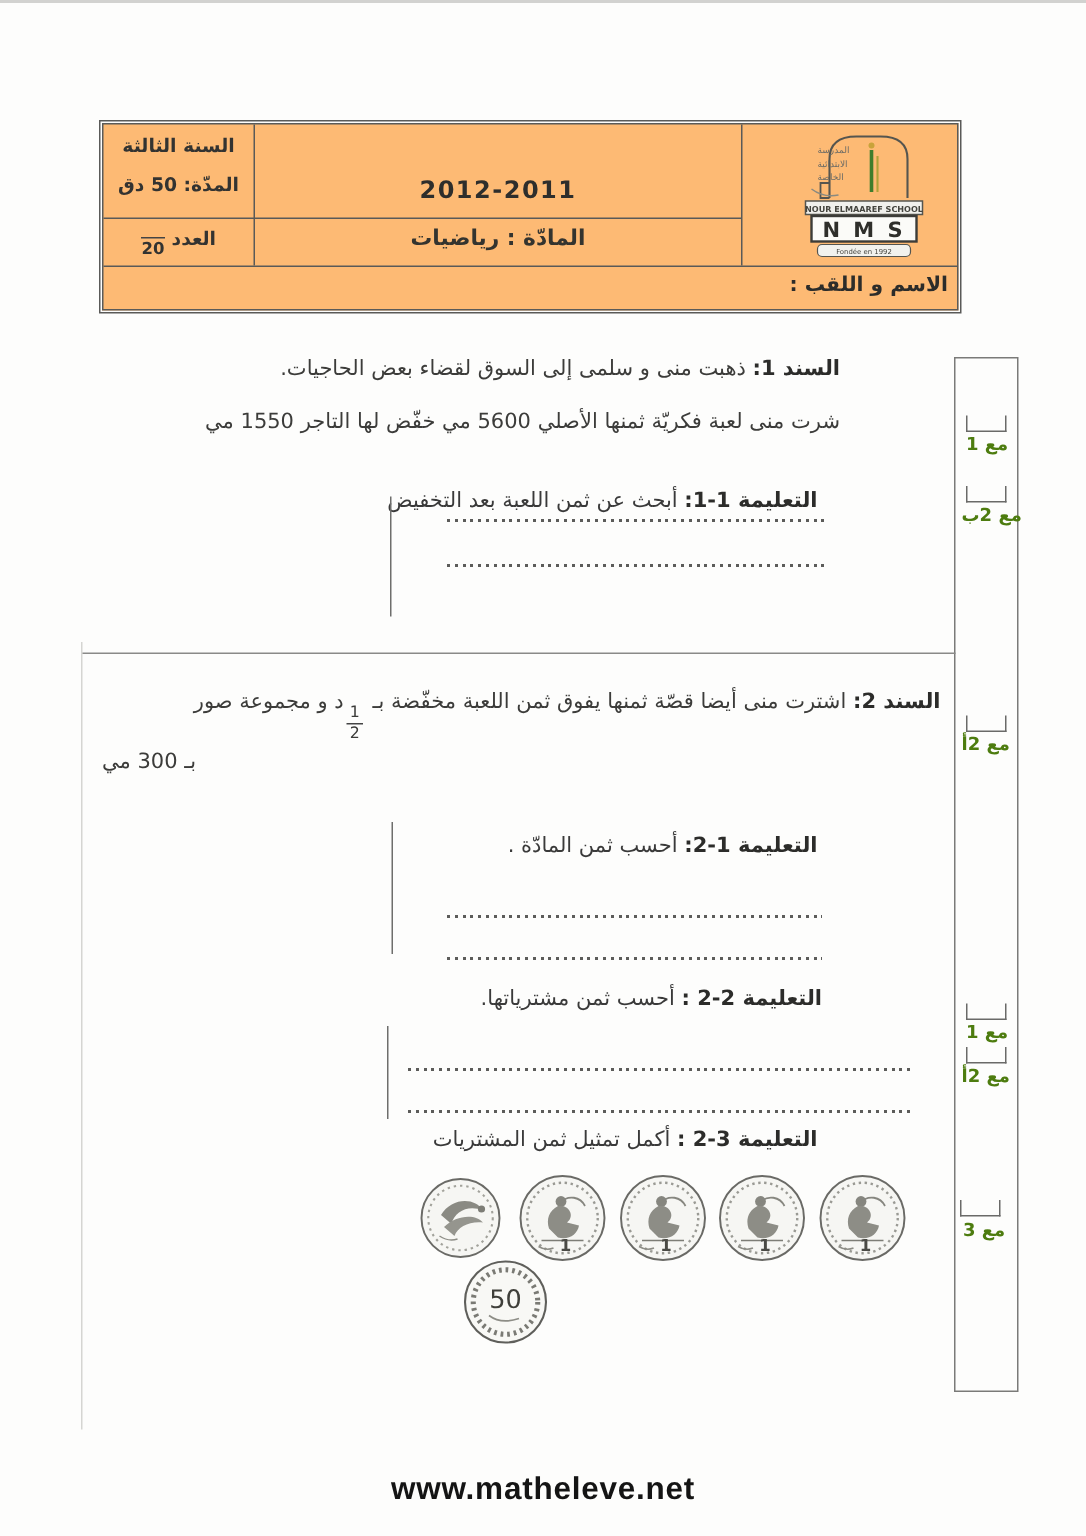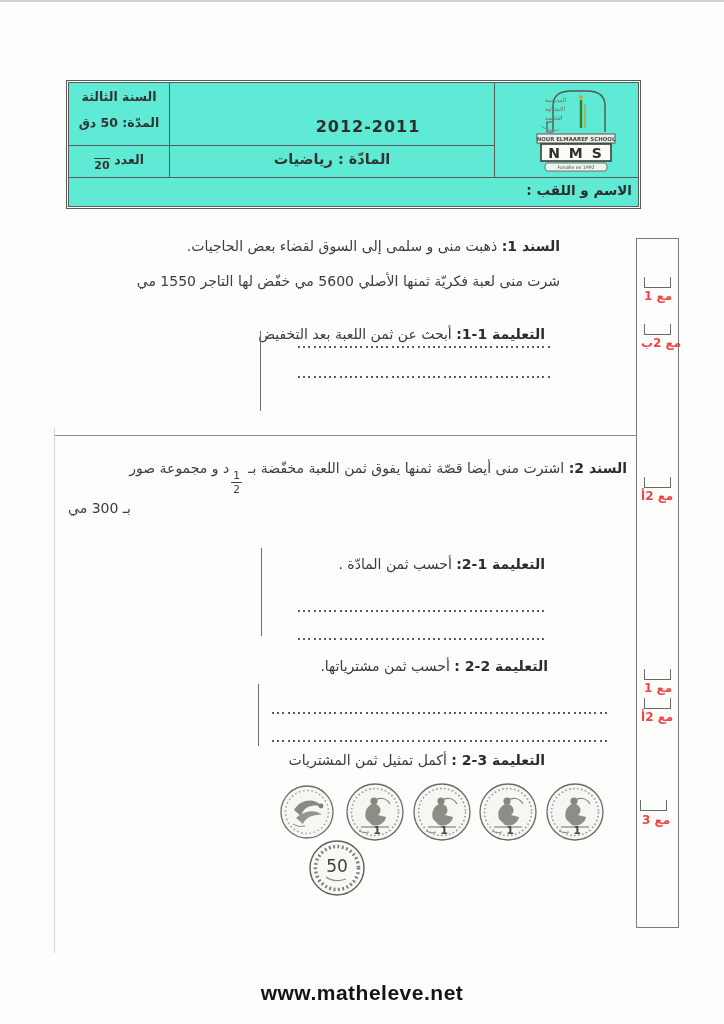--- a/index.html
+++ b/index.html
@@ -7,49 +7,49 @@
   .page{
     position:relative;width:724px;height:1024px;margin:0 auto;
     background:#fdfdfc;overflow:hidden;
     font-family:"DejaVu Sans",sans-serif;color:#3a3a3a;
   }
   .scan-top{position:absolute;left:0;top:0;width:724px;height:2px;background:#d2d2d0;}
   .scan-left{position:absolute;left:54px;top:428px;width:1px;height:525px;background:#d5d5d2;}
 
   
   .hdr-box{position:absolute;left:68px;top:82px;width:569px;height:123px;
-    border:1px solid #5a5a58;outline:1px solid #5a5a58;outline-offset:1px;background:#5eead4;}
+    border:1px solid #5a5a58;outline:1px solid #5a5a58;outline-offset:1px;background:#fdba74;}
   .hline,.vline{position:absolute;background:#5a5a58;}
   .txt{position:absolute;white-space:nowrap;}
   .rtl{direction:rtl;unicode-bidi:embed;}
   .b{font-weight:bold;color:#2c2c2a;}
   .hdr-small{font-size:12.5px;font-weight:bold;color:#333331;}
   .hdr-title{font-size:14.5px;font-weight:bold;color:#34342f;letter-spacing:0.2px;}
-  .hdr-year{font-size:16px;font-weight:bold;color:#2e2e2c;letter-spacing:1px;margin-left:36px;}
+  .hdr-year{font-size:16px;font-weight:bold;color:#2e2e2c;letter-spacing:1px;}
   .center{text-align:center;}
   .frac-blank{display:inline-flex;flex-direction:column;align-items:center;vertical-align:middle;line-height:1;}
   .frac-blank .top{display:block;width:16px;border-bottom:1px solid #444;height:9px;}
   .frac-blank .bot{display:block;font-size:11px;padding-top:1px;}
 
   
   .body-line{font-size:14px;color:#3c3c3a;}
   .inst{font-size:14px;}
   .frac{display:inline-flex;flex-direction:column;align-items:center;vertical-align:-6px;line-height:1;margin:0 2px;}
   .frac .n{font-size:10.5px;display:block;border-bottom:1px solid #444;padding:0 2px 1px;}
   .frac .d{font-size:10.5px;display:block;padding-top:1px;}
 
   .dots{position:absolute;height:2px;
     background:repeating-linear-gradient(90deg,#5c5c5a 0 2px,transparent 2px 5.2px);}
   .vrule{position:absolute;width:1px;background:#6e6e6c;}
   .divider{position:absolute;left:55px;top:435px;width:582px;height:1px;background:#8a8a88;}
 
   
   .mcol{position:absolute;left:636px;top:238px;width:41px;height:688px;border:1px solid #7a7a78;background:#fdfdfc;}
   .bracket{position:absolute;width:25px;height:10px;border:1px solid #6a6a68;border-top:none;}
-  .mlabel{position:absolute;font-size:12px;font-weight:bold;color:#ef4444;direction:rtl;white-space:nowrap;}
+  .mlabel{position:absolute;font-size:12px;font-weight:bold;color:#4d7c0f;direction:rtl;white-space:nowrap;}
 
   
   .footer{position:absolute;left:0;top:981px;width:724px;text-align:center;
     font-family:"Liberation Sans",sans-serif;font-weight:bold;font-size:21px;color:#141414;letter-spacing:0.5px;}
 
   svg text{font-family:"DejaVu Sans",sans-serif;}
 </style>
 </head>
 <body>
 

